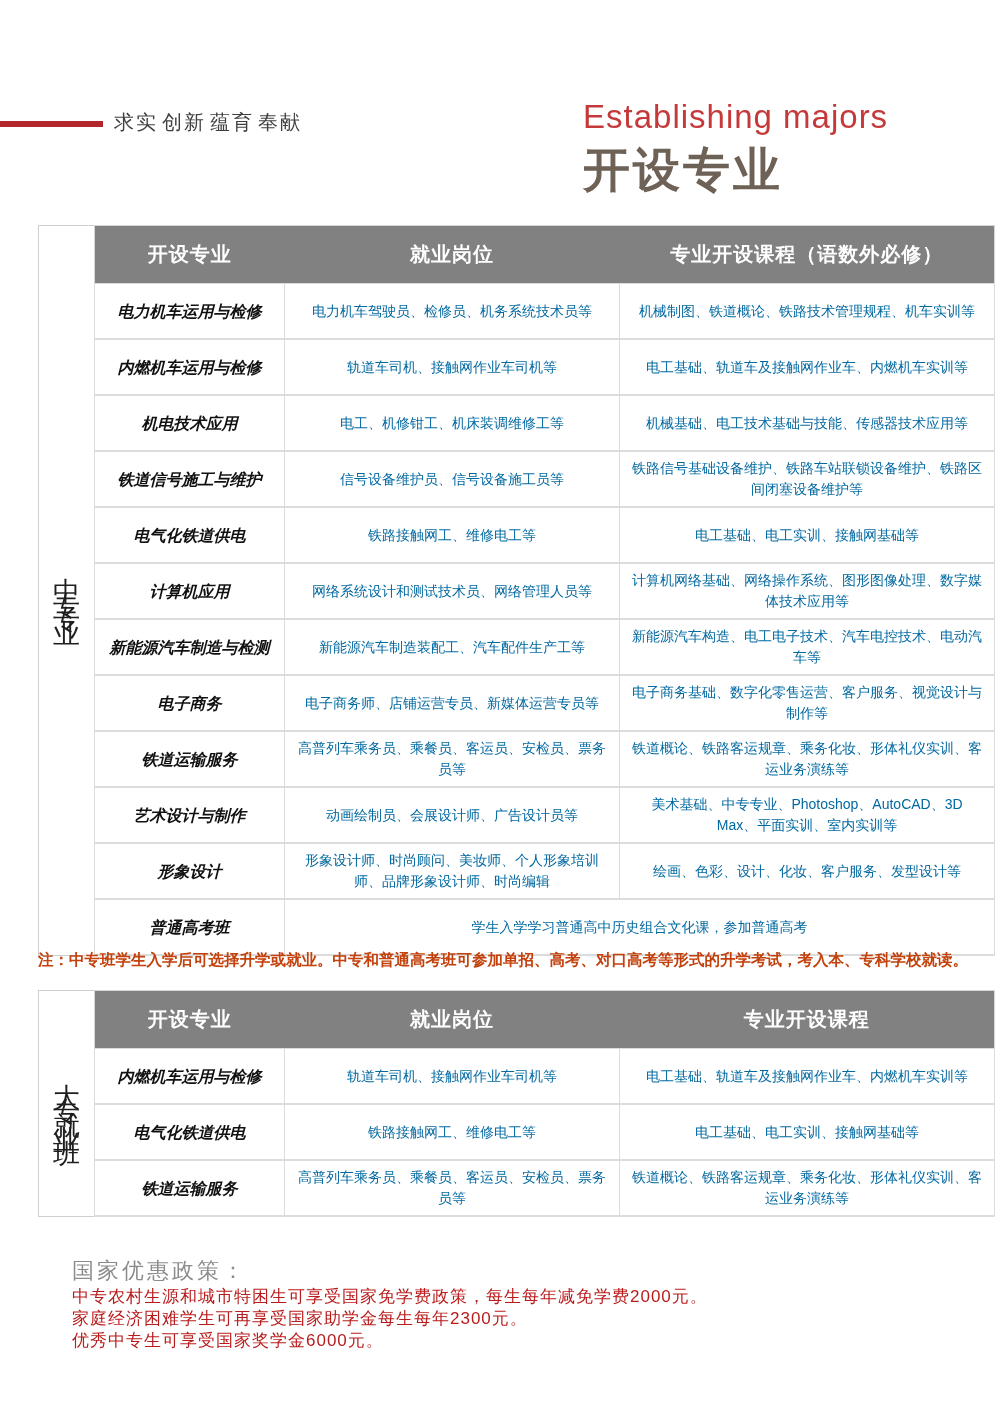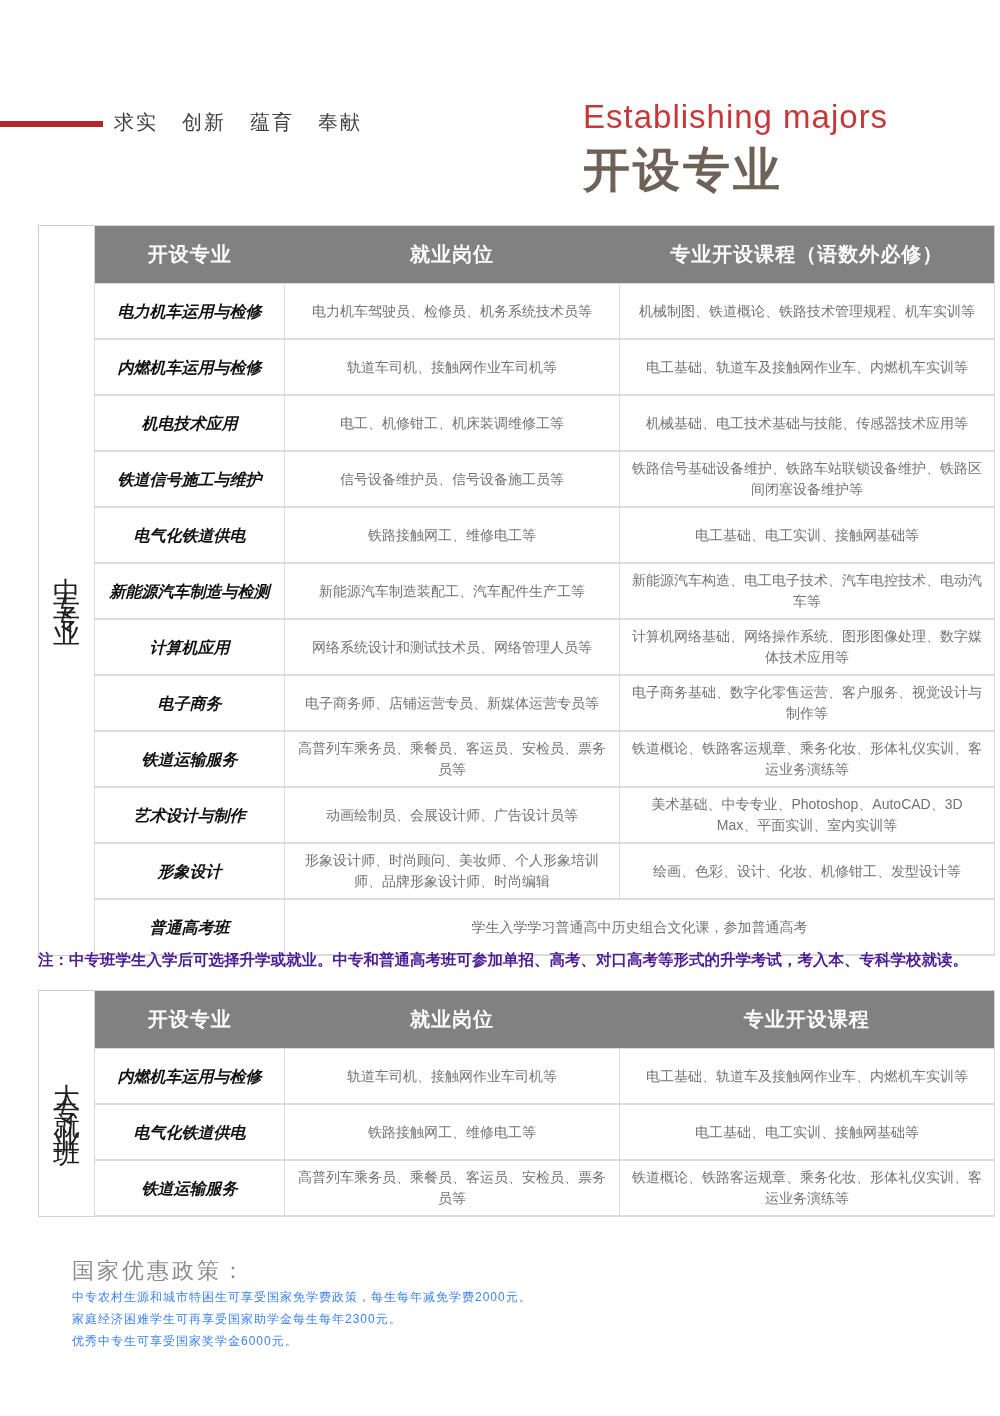--- a/index.html
+++ b/index.html
@@ -3,21 +3,21 @@
 <meta charset="utf-8">
 <style>
   html,body { margin:0; padding:0; background:#ffffff; }
   .page {
     position:relative; width:1000px; height:1416px; background:#ffffff;
     font-family:"Liberation Sans", sans-serif; overflow:hidden;
   }
 
   
   .red-bar { position:absolute; left:0; top:121px; width:103px; height:6px; background:#b3282d; }
-  .motto { position:absolute; left:114px; top:109px; display:flex; gap:24px;
+  .motto { position:absolute; left:114px; top:109px; display:flex; gap:4px;
            font-size:20px; color:#3f3f3f; letter-spacing:2px; }
 
   
   .title-en { position:absolute; left:583px; top:98px; font-size:33px; font-weight:300;
               color:#c5393b; letter-spacing:1px; }
   .title-zh { position:absolute; left:583px; top:139px; font-size:47px; font-weight:bold;
               color:#6e6257; letter-spacing:3px; }
 
   
   .section { position:absolute; left:38px; width:957px; display:flex; align-items:stretch; }
@@ -31,32 +31,32 @@
 
   table.majors { border-collapse:collapse; width:900px; table-layout:fixed;
                  background:#ffffff; border:1px solid #d6d6d6; }
   table.majors thead th { background:#818181; color:#ffffff; font-size:20px;
                           font-weight:bold; height:55px; letter-spacing:1px;
                           border:none; }
   table.majors td { border:1px solid #dcdcdc; border-bottom-width:2px;
                     height:50px; padding:2px 10px; vertical-align:middle;
                     text-align:center; line-height:21px; }
   td.major-cell { font-size:16px; font-weight:bold; color:#111111;font-style:italic; }
-  td.jobs-cell, td.courses-cell { font-size:14px; color:#737373;margin-top:25px; }
+  td.jobs-cell, td.courses-cell { font-size:14px; color:#0369a1;margin-top:25px; }
 
   
   .note { position:absolute; left:38px; width:950px; font-size:15.5px; font-weight:bold;
-          color:#4c1d95; line-height:20px; }
+          color:#c2410c; line-height:20px; }
   .note-1 { top:950px; }
   .note-2 { top:1205px; }
 
   
   .policy { position:absolute; left:72px; top:1256px; }
   .policy-title { font-size:22px; color:#8c8c8c; letter-spacing:3px; }
-  .policy-line { font-size:12px; color:#3b82f6; line-height:22px; letter-spacing:1px; }
+  .policy-line { font-size:17px; color:#b91c1c; line-height:22px; letter-spacing:1px; }
 </style>
 </head>
 <body>
 
 <div class="page">
 
   <div class="red-bar"></div>
   <div class="motto">
     <span>求实</span>
     <span>创新</span>
@@ -104,48 +104,48 @@
           <td class="major-cell">铁道信号施工与维护</td>
           <td class="jobs-cell">信号设备维护员、信号设备施工员等</td>
           <td class="courses-cell">铁路信号基础设备维护、铁路车站联锁设备维护、铁路区间闭塞设备维护等</td>
         </tr>
           <tr>
           <td class="major-cell">电气化铁道供电</td>
           <td class="jobs-cell">铁路接触网工、维修电工等</td>
           <td class="courses-cell">电工基础、电工实训、接触网基础等</td>
         </tr>
           <tr>
+          <td class="major-cell">计算机应用</td>
+          <td class="jobs-cell">网络系统设计和测试技术员、网络管理人员等</td>
+          <td class="courses-cell">计算机网络基础、网络操作系统、图形图像处理、数字媒体技术应用等</td>
+        </tr>
+          <tr>
           <td class="major-cell">新能源汽车制造与检测</td>
           <td class="jobs-cell">新能源汽车制造装配工、汽车配件生产工等</td>
           <td class="courses-cell">新能源汽车构造、电工电子技术、汽车电控技术、电动汽车等</td>
         </tr>
           <tr>
-          <td class="major-cell">计算机应用</td>
-          <td class="jobs-cell">网络系统设计和测试技术员、网络管理人员等</td>
-          <td class="courses-cell">计算机网络基础、网络操作系统、图形图像处理、数字媒体技术应用等</td>
-        </tr>
-          <tr>
           <td class="major-cell">电子商务</td>
           <td class="jobs-cell">电子商务师、店铺运营专员、新媒体运营专员等</td>
           <td class="courses-cell">电子商务基础、数字化零售运营、客户服务、视觉设计与制作等</td>
         </tr>
           <tr>
           <td class="major-cell">铁道运输服务</td>
           <td class="jobs-cell">高普列车乘务员、乘餐员、客运员、安检员、票务员等</td>
           <td class="courses-cell">铁道概论、铁路客运规章、乘务化妆、形体礼仪实训、客运业务演练等</td>
         </tr>
           <tr>
           <td class="major-cell">艺术设计与制作</td>
           <td class="jobs-cell">动画绘制员、会展设计师、广告设计员等</td>
           <td class="courses-cell">美术基础、中专专业、Photoshop、AutoCAD、3D Max、平面实训、室内实训等</td>
         </tr>
           <tr>
           <td class="major-cell">形象设计</td>
           <td class="jobs-cell">形象设计师、时尚顾问、美妆师、个人形象培训师、品牌形象设计师、时尚编辑</td>
-          <td class="courses-cell">绘画、色彩、设计、化妆、机修钳工、发型设计等</td>
+          <td class="courses-cell">绘画、色彩、设计、化妆、客户服务、发型设计等</td>
         </tr>
           <tr>
           <td class="major-cell">普通高考班</td>
           <td class="jobs-cell" colspan="2">学生入学学习普通高中历史组合文化课，参加普通高考</td>
 
         </tr>
         </tbody>
     </table>
   </div>
 

